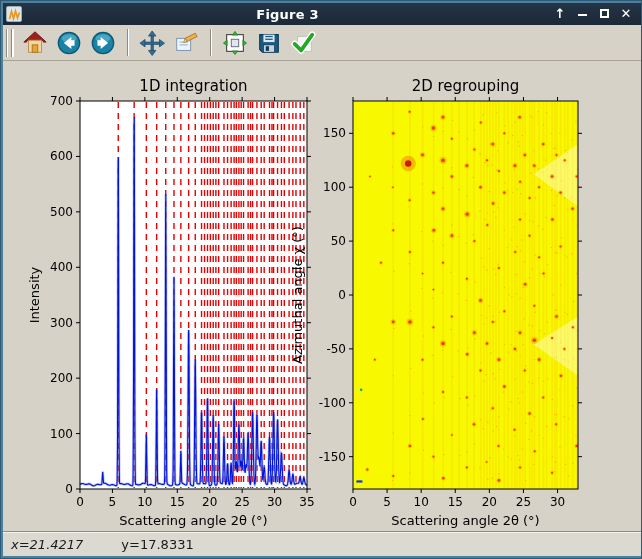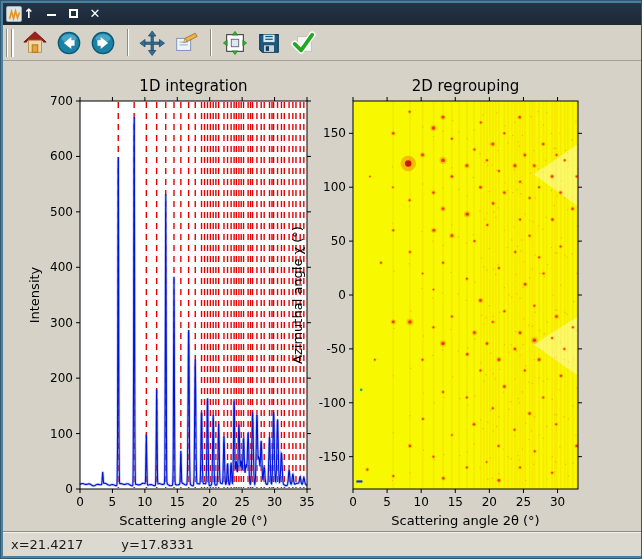--- a/index.html
+++ b/index.html
@@ -33,35 +33,36 @@
   .tb-btn{width:28px;height:28px;margin:0 3px;display:flex;align-items:center;justify-content:center;border:1px solid transparent;border-radius:2px;}
   .canvas{
     position:absolute;left:2px;top:60px;width:638px;height:472px;
     background:#d6d2c8;
   }
   .statusbar{
     position:absolute;left:2px;bottom:2px;width:638px;height:25px;
     background:#dcd9d0;border-top:1px solid #8f8b80;box-shadow:inset 0 1px 0 #f4f2ec;
     display:flex;align-items:center;font-size:13px;color:#1a1a1a;
   }
-  .statusbar .xv{margin-left:8px;}
+  .statusbar .xv{margin-left:8px;font-style:italic;}
   .statusbar .yv{margin-left:38px;}
   svg text{font-family:"DejaVu Sans","Liberation Sans",sans-serif;}
 </style>
 </head>
 <body>
 
 <div class="window">
 
   <div class="titlebar">
     <div class="win-icon">
       <svg width="16" height="16" viewBox="0 0 16 16">
         <polyline points="2.5,12 4.5,4.5 6.5,11.5 8.5,4 10.5,11 12.5,5.5" fill="none" stroke="#e8941e" stroke-width="1.6"></polyline>
       </svg>
     </div>
+    <div class="win-title">Figure 3</div>
     <div class="win-controls">
       <div class="win-btn">↑</div>
       <div class="win-btn min"><span></span></div>
       <div class="win-btn max"><span></span></div>
       <div class="win-btn">✕</div>
     </div>
   </div>
 
   <div class="toolbar">
     <div class="tb-handle"></div>

